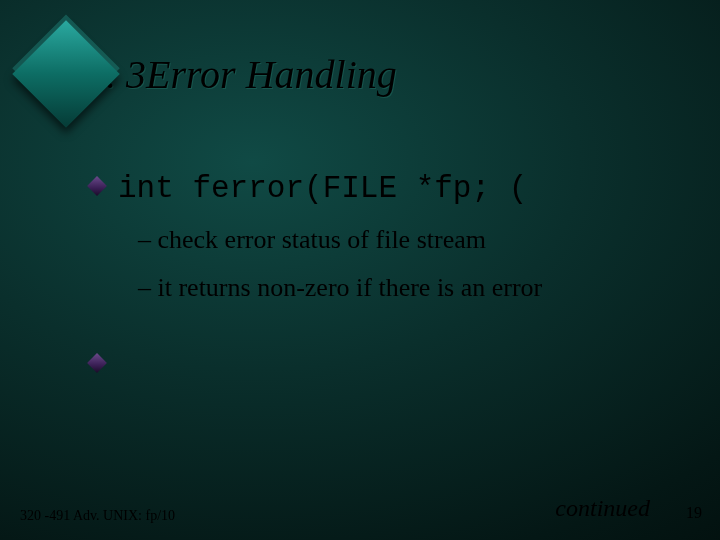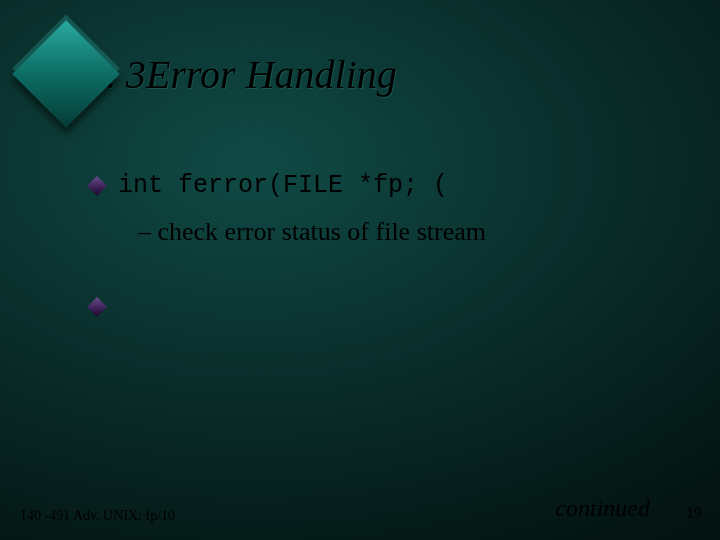--- a/index.html
+++ b/index.html
@@ -68,21 +68,21 @@
     width: 14px;
     height: 14px;
     flex-shrink: 0;
     margin-top: 9px;
     margin-right: 14px;
     transform: rotate(45deg);
     background: linear-gradient(135deg, #6a4a8a 0%, #3a1f55 60%, #1a0b28 100%);
   }
   .code {
     font-family: "Courier New", Courier, monospace;
-    font-size: 25px;
+    font-size: 31px;
   }
   .sublist {
     margin-top: 6px;
     margin-left: 48px;
     line-height: 1.35;
   }
   .sub {
     white-space: nowrap;
     margin-top: 13px;
   }
@@ -124,28 +124,29 @@
 
   <div class="body">
 
     <div class="item">
       <div class="lead">
         <div class="bullet"></div>
         <span class="code">int ferror(FILE *fp; (</span>
       </div>
       <div class="sublist">
         <div class="sub">– check error status of file stream</div>
+        <div class="sub">– it returns non-zero if there is an error</div>
       </div>
     </div>
 
     <div class="item">
       <div class="lead">
         <div class="bullet"></div>
       </div>
     </div>
 
   </div>
 
-  <div class="footer-left">140 -491 Adv. UNIX: fp/10</div>
+  <div class="footer-left">320 -491 Adv. UNIX: fp/10</div>
   <div class="continued">continued</div>
   <div class="pagenum">19</div>
 
 </div>
 
 </body></html>

